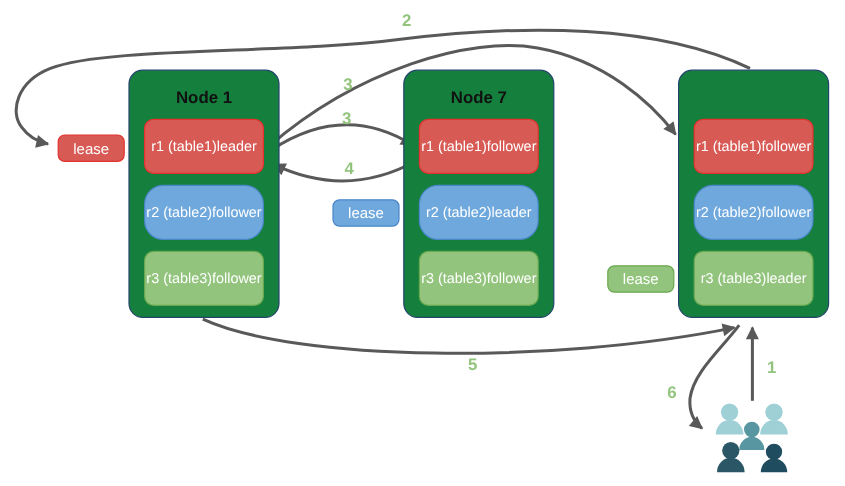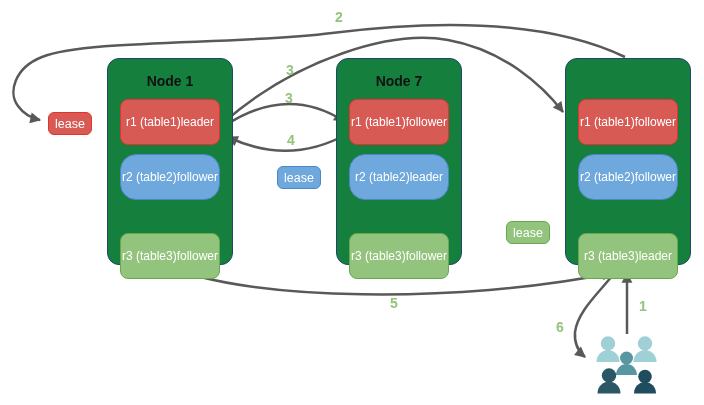--- a/index.html
+++ b/index.html
@@ -17,23 +17,23 @@
     margin-top:14px;text-align:center;font-size:14px;font-weight:bold;color:#111111;
   }
   .replica{
     position:absolute;left:12px;width:100px;height:46px;box-sizing:border-box;
     border:1.5px solid;border-radius:8px;color:#ffffff;font-size:12px;line-height:1.25;
     display:flex;flex-direction:row;align-items:center;justify-content:center;text-align:center;
   }
   .rep-1{top:40px;} .rep-2{top:95px;border-radius:16px;} .rep-3{top:150px;}
   .rep-red{background:#d75a55;border-color:#e5322e;}
   .rep-blue{background:#6fa8dc;border-color:#4a86c8;}
-  .rep-green{background:#93c47d;border-color:#6aa84f;margin-top:24px;}
+  .rep-green{background:#93c47d;border-color:#6aa84f;}
   .lease{
-    position:absolute;width:44px;height:23px;box-sizing:border-box;border:1.5px solid;border-radius:6px;
+    position:absolute;width:56px;height:23px;box-sizing:border-box;border:1.5px solid;border-radius:6px;
     color:#ffffff;font-size:12.5px;display:flex;align-items:center;justify-content:center;
   }
   .lease-red{left:48px;top:112px;background:#d75a55;border-color:#e5322e;}
   .lease-blue{left:277px;top:166px;background:#6fa8dc;border-color:#4a86c8;}
   .lease-green{left:506px;top:221px;background:#93c47d;border-color:#6aa84f;}
   .step{
     position:absolute;color:#93c47d;font-weight:bold;font-size:14px;
     transform:translate(-50%,-50%);
   }
   .step-1{left:643px;top:306px;} .step-2{left:339px;top:17px;}

